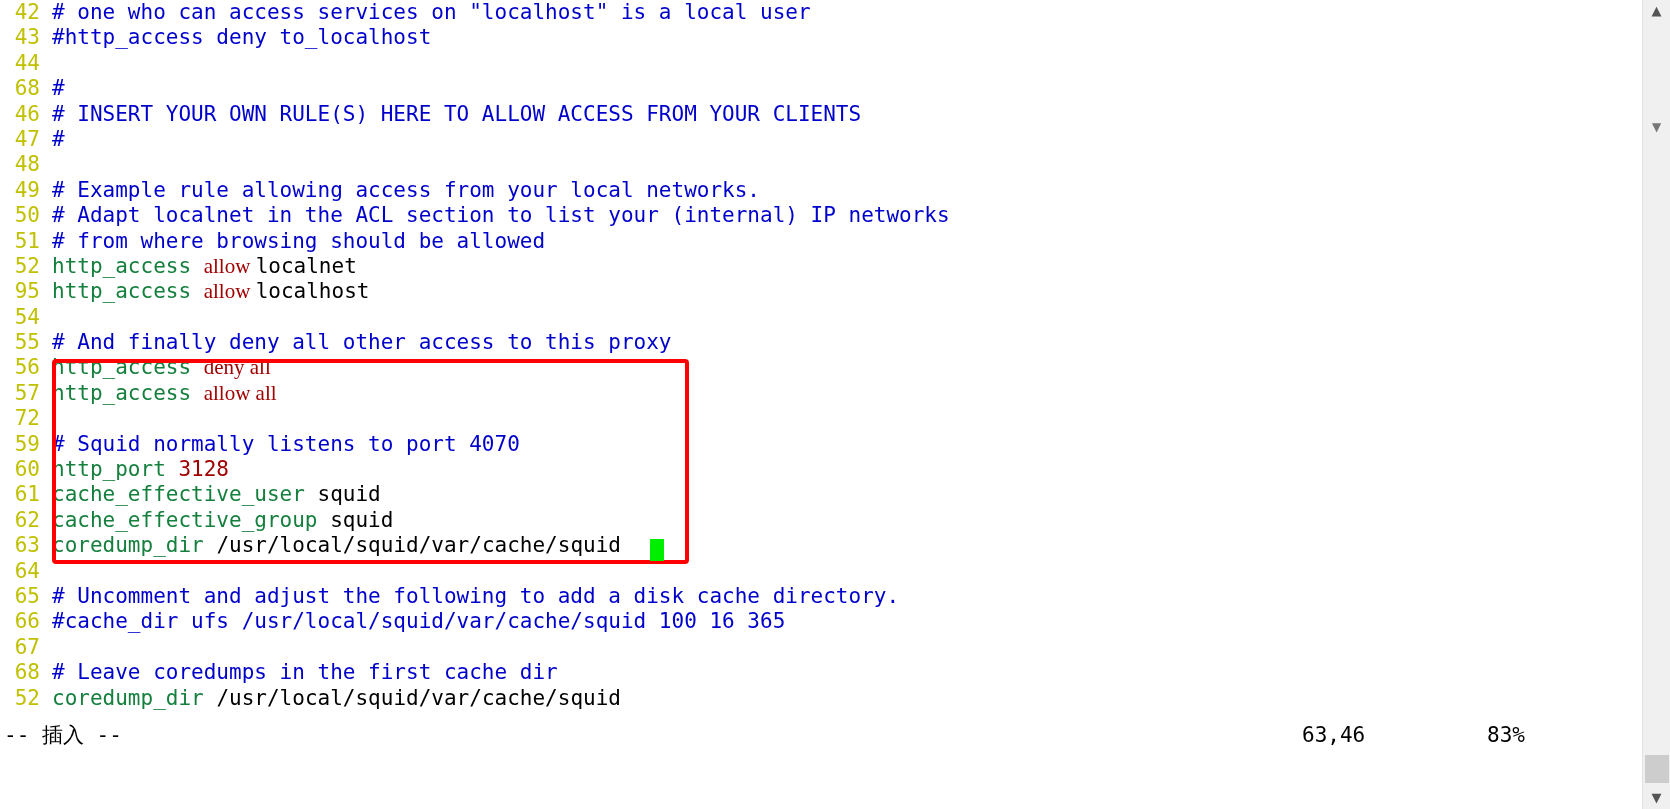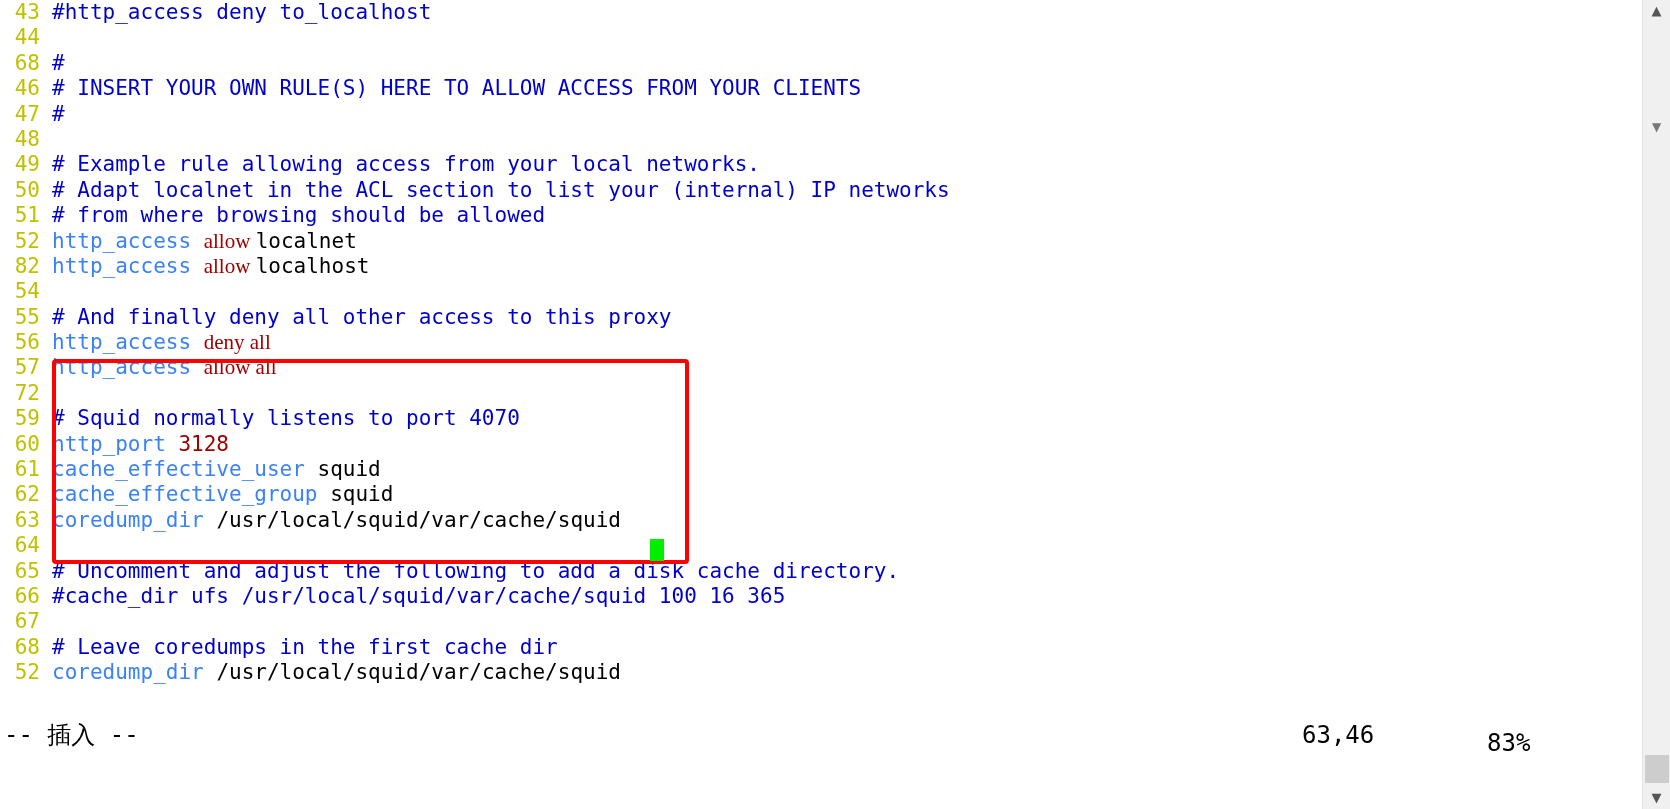--- a/index.html
+++ b/index.html
@@ -85,38 +85,38 @@
 
   
   #status-bar {
     position: absolute;
     left: 0;
     top: 714px;
     width: 1640px;
     height: 42px;
     background: #ffffff;
     color: #000000;
-    font-size: 24px;
+    font-size: 21px;
     line-height: 42px;
     white-space: pre;
   }
   #status-mode {
     position: absolute;
     left: 4px;
     top: 0;
   }
   #status-pos {
     position: absolute;
     left: 1302px;
     top: 0;
   }
   #status-pct {
     position: absolute;
     left: 1487px;
-    top: 8px;
+    top: 0;
   }
 
   
   #scrollbar {
     position: absolute;
     right: 0;
     top: 0;
     width: 28px;
     height: 809px;
     background: #f0f0f0;
@@ -150,37 +150,38 @@
     top: 120px;
     width: 27px;
     height: 14px;
     color: #777777;
     font-size: 12px;
     text-align: center;
     line-height: 14px;
     font-family: "DejaVu Sans", sans-serif;
   }
 </style>
-<style>.c-comment{color:#0000cc;}.c-keyword{color:#3b82f6;}.c-value{color:#a00000;}.c-number{color:#a00000;}.c-plain{color:#000000;}.lnum{color:#c0c000;}#cursor-block{background:#00ee00;}#annotation-box{border-color:#ff0000;}</style></head>
+<style>.c-comment{color:#0000cc;}.c-keyword{color:#15803d;}.c-value{color:#a00000;}.c-number{color:#a00000;}.c-plain{color:#000000;}.lnum{color:#c0c000;}#cursor-block{background:#00ee00;}#annotation-box{border-color:#ff0000;}</style></head>
 <body>
 
 <div id="app">
 
   <div id="editor">
+      <div class="code-line"><span class="lnum">42</span><span class="gutter-gap"></span><span class="tok c-comment"># one who can access services on "localhost" is a local user</span></div>
       <div class="code-line"><span class="lnum">43</span><span class="gutter-gap"></span><span class="tok c-comment">#http_access deny to_localhost</span></div>
       <div class="code-line"><span class="lnum">44</span><span class="gutter-gap"></span><span class="tok c-plain"></span></div>
       <div class="code-line"><span class="lnum">68</span><span class="gutter-gap"></span><span class="tok c-comment">#</span></div>
       <div class="code-line"><span class="lnum">46</span><span class="gutter-gap"></span><span class="tok c-comment"># INSERT YOUR OWN RULE(S) HERE TO ALLOW ACCESS FROM YOUR CLIENTS</span></div>
       <div class="code-line"><span class="lnum">47</span><span class="gutter-gap"></span><span class="tok c-comment">#</span></div>
       <div class="code-line"><span class="lnum">48</span><span class="gutter-gap"></span><span class="tok c-plain"></span></div>
       <div class="code-line"><span class="lnum">49</span><span class="gutter-gap"></span><span class="tok c-comment"># Example rule allowing access from your local networks.</span></div>
       <div class="code-line"><span class="lnum">50</span><span class="gutter-gap"></span><span class="tok c-comment"># Adapt localnet in the ACL section to list your (internal) IP networks</span></div>
       <div class="code-line"><span class="lnum">51</span><span class="gutter-gap"></span><span class="tok c-comment"># from where browsing should be allowed</span></div>
       <div class="code-line"><span class="lnum">52</span><span class="gutter-gap"></span><span class="tok c-keyword">http_access </span><span class="tok c-value">allow </span><span class="tok c-plain">localnet</span></div>
-      <div class="code-line"><span class="lnum">82</span><span class="gutter-gap"></span><span class="tok c-keyword">http_access </span><span class="tok c-value">allow </span><span class="tok c-plain">localhost</span></div>
+      <div class="code-line"><span class="lnum">95</span><span class="gutter-gap"></span><span class="tok c-keyword">http_access </span><span class="tok c-value">allow </span><span class="tok c-plain">localhost</span></div>
       <div class="code-line"><span class="lnum">54</span><span class="gutter-gap"></span><span class="tok c-plain"></span></div>
       <div class="code-line"><span class="lnum">55</span><span class="gutter-gap"></span><span class="tok c-comment"># And finally deny all other access to this proxy</span></div>
       <div class="code-line"><span class="lnum">56</span><span class="gutter-gap"></span><span class="tok c-keyword">http_access </span><span class="tok c-value">deny all</span></div>
       <div class="code-line"><span class="lnum">57</span><span class="gutter-gap"></span><span class="tok c-keyword">http_access </span><span class="tok c-value">allow all</span></div>
       <div class="code-line"><span class="lnum">72</span><span class="gutter-gap"></span><span class="tok c-plain"></span></div>
       <div class="code-line"><span class="lnum">59</span><span class="gutter-gap"></span><span class="tok c-comment"># Squid normally listens to port 4070</span></div>
       <div class="code-line"><span class="lnum">60</span><span class="gutter-gap"></span><span class="tok c-keyword">http_port </span><span class="tok c-number">3128</span></div>
       <div class="code-line"><span class="lnum">61</span><span class="gutter-gap"></span><span class="tok c-keyword">cache_effective_user </span><span class="tok c-plain">squid</span></div>
       <div class="code-line"><span class="lnum">62</span><span class="gutter-gap"></span><span class="tok c-keyword">cache_effective_group </span><span class="tok c-plain">squid</span></div>
       <div class="code-line"><span class="lnum">63</span><span class="gutter-gap"></span><span class="tok c-keyword">coredump_dir </span><span class="tok c-plain">/usr/local/squid/var/cache/squid</span></div>

